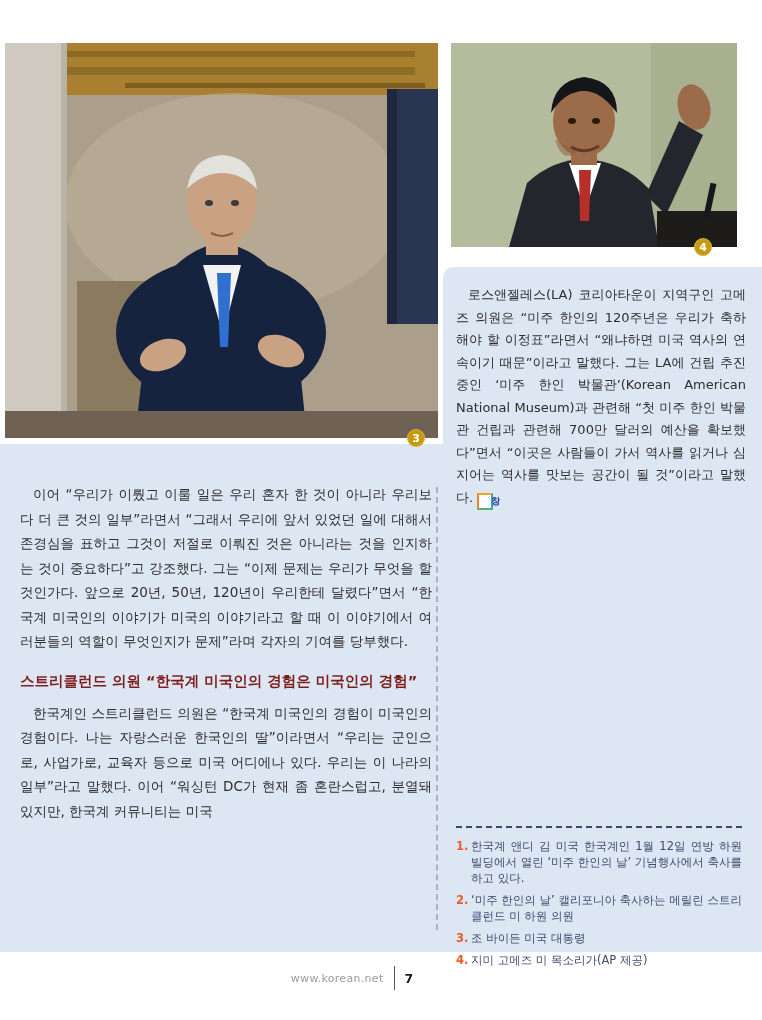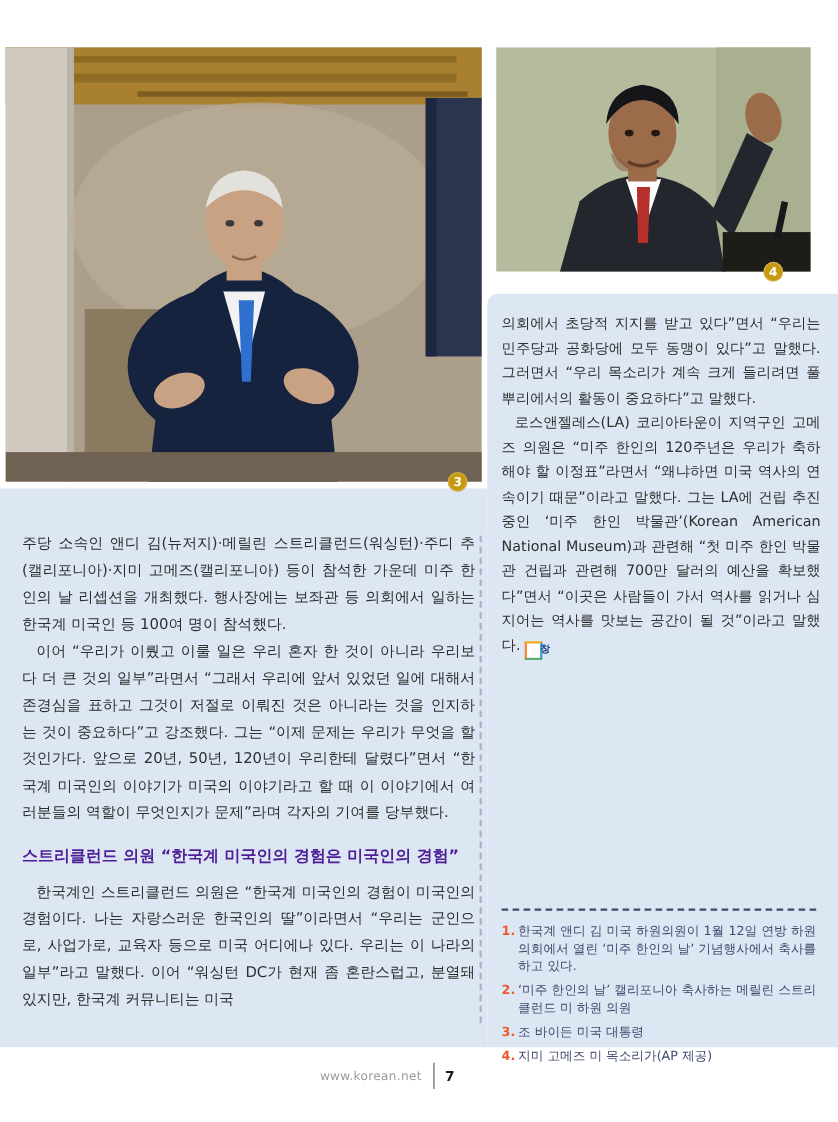--- a/index.html
+++ b/index.html
@@ -22,21 +22,21 @@
     box-shadow:0 0 0 1px rgba(255,255,255,.25) inset;}
   .badge3{left:407px;top:429px;}
   .badge4{left:694px;top:238px;}
   
   .col-left{left:20px;top:482px;width:412px;color:#2e2e2e;font-size:13.5px;line-height:24.5px;text-align:justify;}
   .col-left p{margin:0;}
   .col-left p.ind{text-indent:13px;}
   .col-right{left:456px;top:284px;width:290px;color:#2e2e2e;font-size:13px;line-height:22.5px;text-align:justify;}
   .col-right p{margin:0;}
   .col-right p.ind{text-indent:12px;}
-  .subhead{color:#4c1d95;font-weight:bold;font-size:14.5px;line-height:20px;
+  .subhead{color:#7f1d1d;font-weight:bold;font-size:14.5px;line-height:20px;
     margin:17px 0 10px 0 !important;text-align:left;text-indent:0 !important;}
   
   .endmark{display:inline-block;width:12px;height:13px;line-height:13px;text-align:center;
     font-size:9px;font-weight:bold;color:#1a3c8c;background:#ffffff;vertical-align:-2px;margin-left:4px;
     border-top:2px solid #f2a71b;border-left:2px solid #f08428;
     border-right:2px solid #3a9fc9;border-bottom:2px solid #57b07a;}
   
   .v-divider{left:436px;top:487px;height:443px;width:0;border-left:2px dashed #a9b2c6;}
   
   .captions{left:456px;top:826px;width:286px;}
@@ -104,36 +104,34 @@
     <path d="M104,96 Q110,120 126,110" fill="#8a5c3e" opacity="0.5"></path>
     <rect x="206" y="168" width="80" height="36" fill="#1e1c18"></rect>
     <rect x="256" y="140" width="6" height="34" fill="#17181a" transform="rotate(12 259 157)"></rect>
   </svg>
 </div>
 
 <div class="abs badge badge3">3</div>
 <div class="abs badge badge4">4</div>
 
 <div class="abs col-left">
-  <p>주당 소속인 앤디 김(뉴저지)·메릴린 스트리클런드(워싱턴)·주디 추(캘리포니아)·지미 고메즈(캘리포니아) 등이 참석한 가운데 미주 한인의 날 리셉션을 개최했다. 행사장에는 보좌관 등 의회에서 일하는 한국계 미국인 등 100여 명이 참석했다.</p>
   <p class="ind">이어 “우리가 이뤘고 이룰 일은 우리 혼자 한 것이 아니라 우리보다 더 큰 것의 일부”라면서 “그래서 우리에 앞서 있었던 일에 대해서 존경심을 표하고 그것이 저절로 이뤄진 것은 아니라는 것을 인지하는 것이 중요하다”고 강조했다. 그는 “이제 문제는 우리가 무엇을 할 것인가다. 앞으로 20년, 50년, 120년이 우리한테 달렸다”면서 “한국계 미국인의 이야기가 미국의 이야기라고 할 때 이 이야기에서 여러분들의 역할이 무엇인지가 문제”라며 각자의 기여를 당부했다.</p>
   <p class="subhead">스트리클런드 의원 “한국계 미국인의 경험은 미국인의 경험”</p>
   <p class="ind">한국계인 스트리클런드 의원은 “한국계 미국인의 경험이 미국인의 경험이다. 나는 자랑스러운 한국인의 딸”이라면서 “우리는 군인으로, 사업가로, 교육자 등으로 미국 어디에나 있다. 우리는 이 나라의 일부”라고 말했다. 이어 “워싱턴 DC가 현재 좀 혼란스럽고, 분열돼 있지만, 한국계 커뮤니티는 미국</p>
 </div>
 
 <div class="abs col-right">
-  <p>의회에서 초당적 지지를 받고 있다”면서 “우리는 민주당과 공화당에 모두 동맹이 있다”고 말했다. 그러면서 “우리 목소리가 계속 크게 들리려면 풀뿌리에서의 활동이 중요하다”고 말했다.</p>
   <p class="ind"><span>로스앤젤레스(LA) 코리아타운이 지역구인 고메즈 의원은 “미주 한인의 120주년은 우리가 축하해야 할 이정표”라면서 “왜냐하면 미국 역사의 연속이기 때문”이라고 말했다. 그는 LA에 건립 추진 중인 ‘미주 한인 박물관’(Korean American National Museum)과 관련해 “첫 미주 한인 박물관 건립과 관련해 700만 달러의 예산을 확보했다”면서 “이곳은 사람들이 가서 역사를 읽거나 심지어는 역사를 맛보는 공간이 될 것”이라고 말했다.</span><span class="endmark">창</span></p>
 </div>
 
 <div class="abs captions">
   <div class="rule"></div>
   <div class="cap-item">
     <span class="cap-num">1.</span>
-    <span>한국계 앤디 김 미국 하원의원이 1월 12일 연방 하원 의회에서 열린 ‘미주 한인의 날’ 기념행사에서 축사를 하고 있다.</span>
+    <span>한국계 앤디 김 미국 한국계인 1월 12일 연방 하원 빌딩에서 열린 ‘미주 한인의 날’ 기념행사에서 축사를 하고 있다.</span>
   </div>
   <div class="cap-item">
     <span class="cap-num">2.</span>
     <span>‘미주 한인의 날’ 캘리포니아 축사하는 메릴린 스트리클런드 미 하원 의원</span>
   </div>
   <div class="cap-item">
     <span class="cap-num">3.</span>
     <span>조 바이든 미국 대통령</span>
   </div>
   <div class="cap-item">

